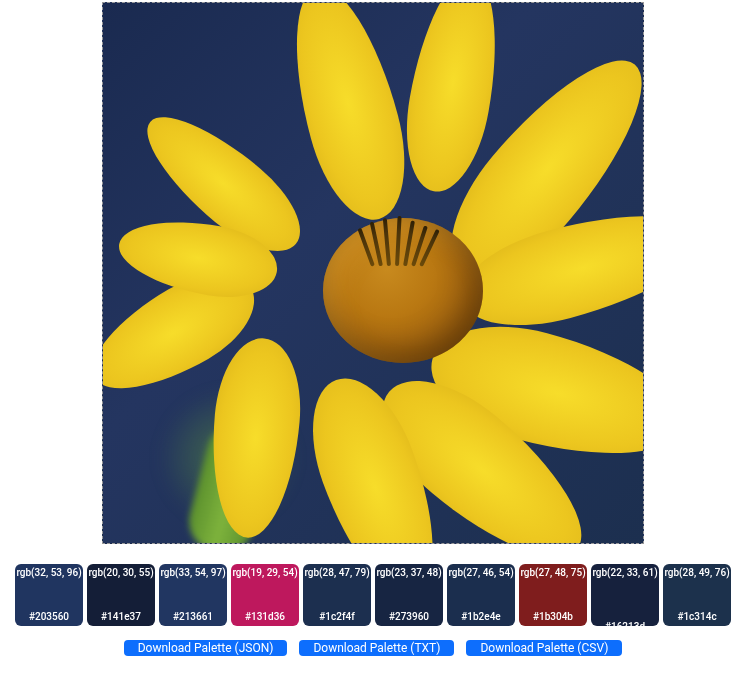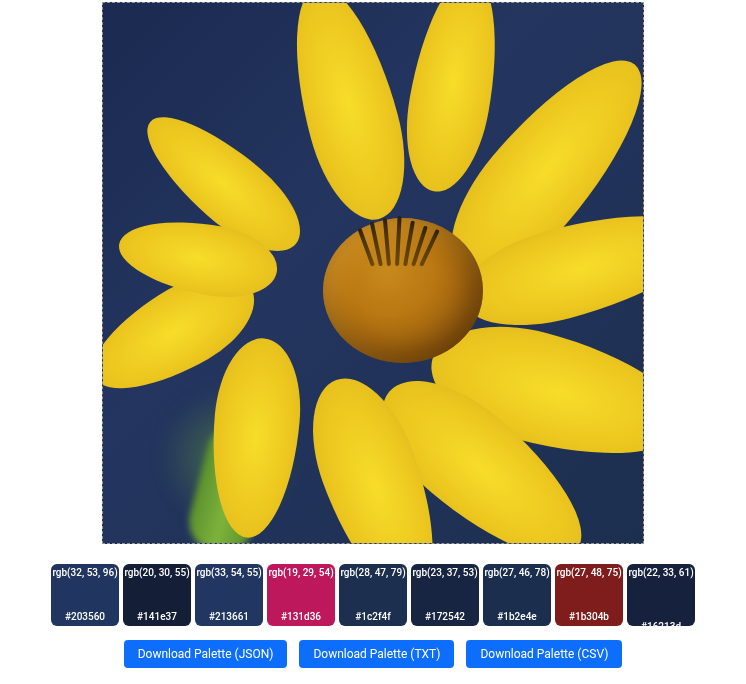--- a/index.html
+++ b/index.html
@@ -126,21 +126,21 @@
       display: flex;
       justify-content: center;
       gap: 12px;
       margin-top: 14px;
     }
     .dl-button {
       background: #0d6efd;
       color: #fff;
       border: none;
       border-radius: 4px;
-      padding: 7px 14px;
+      padding: 1px 14px;
       font-size: 12px;
       cursor: pointer;
       font-family: inherit;
     }
   </style>
 </head>
 <body>
 
 <div class="image-container">
   <div class="flower">
@@ -173,46 +173,50 @@
 <div class="palette-row" id="palette-row">
     <div class="swatch" style="background-color: rgb(32, 53, 96);">
       <div>rgb(32, 53, 96)</div>
       <div>#203560</div>
     </div>
     <div class="swatch" style="background-color: rgb(20, 30, 55);">
       <div>rgb(20, 30, 55)</div>
       <div>#141e37</div>
     </div>
     <div class="swatch" style="background-color: rgb(33, 54, 97);">
-      <div>rgb(33, 54, 55)</div>
+      <div>rgb(33, 54, 97)</div>
       <div>#213661</div>
     </div>
     <div class="swatch" style="background-color: #be185d;">
       <div>rgb(19, 29, 54)</div>
       <div>#131d36</div>
     </div>
     <div class="swatch" style="background-color: rgb(28, 47, 79);">
       <div>rgb(28, 47, 79)</div>
       <div>#1c2f4f</div>
     </div>
     <div class="swatch" style="background-color: rgb(23, 37, 66);">
-      <div>rgb(23, 37, 53)</div>
-      <div>#172542</div>
+      <div>rgb(23, 37, 48)</div>
+      <div>#273960</div>
     </div>
     <div class="swatch" style="background-color: rgb(27, 46, 78);">
-      <div>rgb(27, 46, 78)</div>
+      <div>rgb(27, 46, 54)</div>
       <div>#1b2e4e</div>
     </div>
     <div class="swatch" style="background-color: #7f1d1d;">
       <div>rgb(27, 48, 75)</div>
       <div>#1b304b</div>
     </div>
     <div class="swatch" style="background-color: rgb(22, 33, 61); gap: 40px;">
       <div>rgb(22, 33, 61)</div>
       <div>#16213d</div>
+    </div>
+    <div class="swatch" style="background-color: rgb(28, 49, 76);">
+      <div>rgb(28, 49, 76)</div>
+      <div>#1c314c</div>
     </div>
   </div>
 
 <div class="button-row">
   <button class="dl-button">Download Palette (JSON)</button>
   <button class="dl-button">Download Palette (TXT)</button>
   <button class="dl-button">Download Palette (CSV)</button>
 </div>
 
 </body></html>

